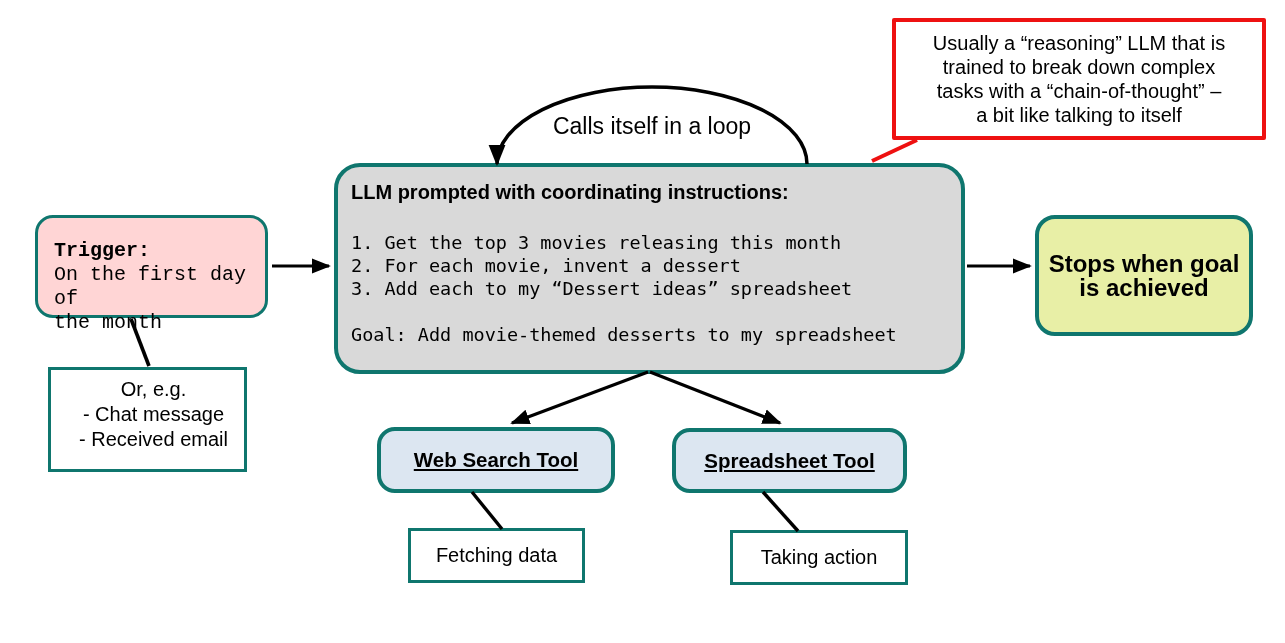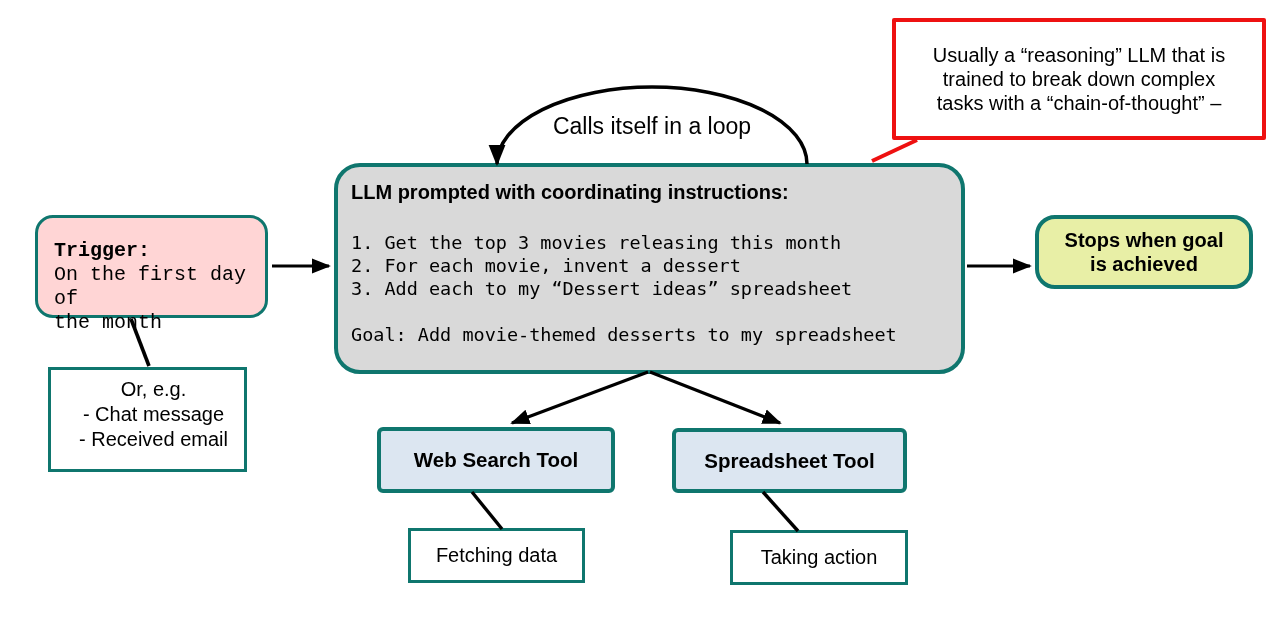--- a/index.html
+++ b/index.html
@@ -33,30 +33,30 @@
     left:334px;top:163px;width:631px;height:211px;
     background:#d9d9d9;border-radius:26px;
   }
   #llm .ttl{margin:12px 0 0 13px;font-size:20px;font-weight:bold;line-height:26px;}
   #llm pre{
     margin:26px 0 0 13px;white-space:pre;
     font-family:"DejaVu Sans Mono",monospace;font-size:18.5px;line-height:23px;
   }
   
   #stop{
-    left:1035px;top:215px;width:218px;height:74px;
+    left:1035px;top:215px;width:218px;height:121px;
     background:#e8efa6;border-radius:20px;
     display:flex;flex-direction:column;justify-content:center;align-items:center;
-    font-size:20px;font-weight:bold;line-height:24px;text-align:center;
+    font-size:24px;font-weight:bold;line-height:24px;text-align:center;
   }
   
   .tool{
-    background:#dce6f1;border-radius:6px;
+    background:#dce6f1;border-radius:18px;
     display:flex;justify-content:center;align-items:center;
-    font-size:20.5px;font-weight:bold;
+    font-size:20.5px;font-weight:bold;text-decoration:underline;
   }
   #tool-web{left:377px;top:427px;width:238px;height:66px;}
   #tool-sheet{left:672px;top:428px;width:235px;height:65px;}
   
   .note{
     display:flex;justify-content:center;align-items:center;font-size:20px;
   }
   #note-fetch{left:408px;top:528px;width:177px;height:55px;}
   #note-taking{left:702px;top:530px;width:178px;height:55px;margin-left:28px;}
   
@@ -88,20 +88,21 @@
     <line x1="472" y1="492" x2="502" y2="529" stroke="#000" stroke-width="3.4"></line>
     <line x1="763" y1="492" x2="798" y2="531" stroke="#000" stroke-width="3.4"></line>
   </svg>
 
   <div id="loop-label">Calls itself in a loop</div>
 
   <div id="callout" class="box">
     <div>Usually a “reasoning” LLM that is</div>
     <div>trained to break down complex</div>
     <div>tasks with a “chain-of-thought” –</div>
+    <div>a bit like talking to itself</div>
   </div>
 
   <div id="trigger" class="box rounded">
     <div class="ttl">Trigger:</div>
     <div>On the first day of</div>
     <div>the month</div>
   </div>
 
   <div id="orbox" class="box">
     <div>Or, e.g.</div>

